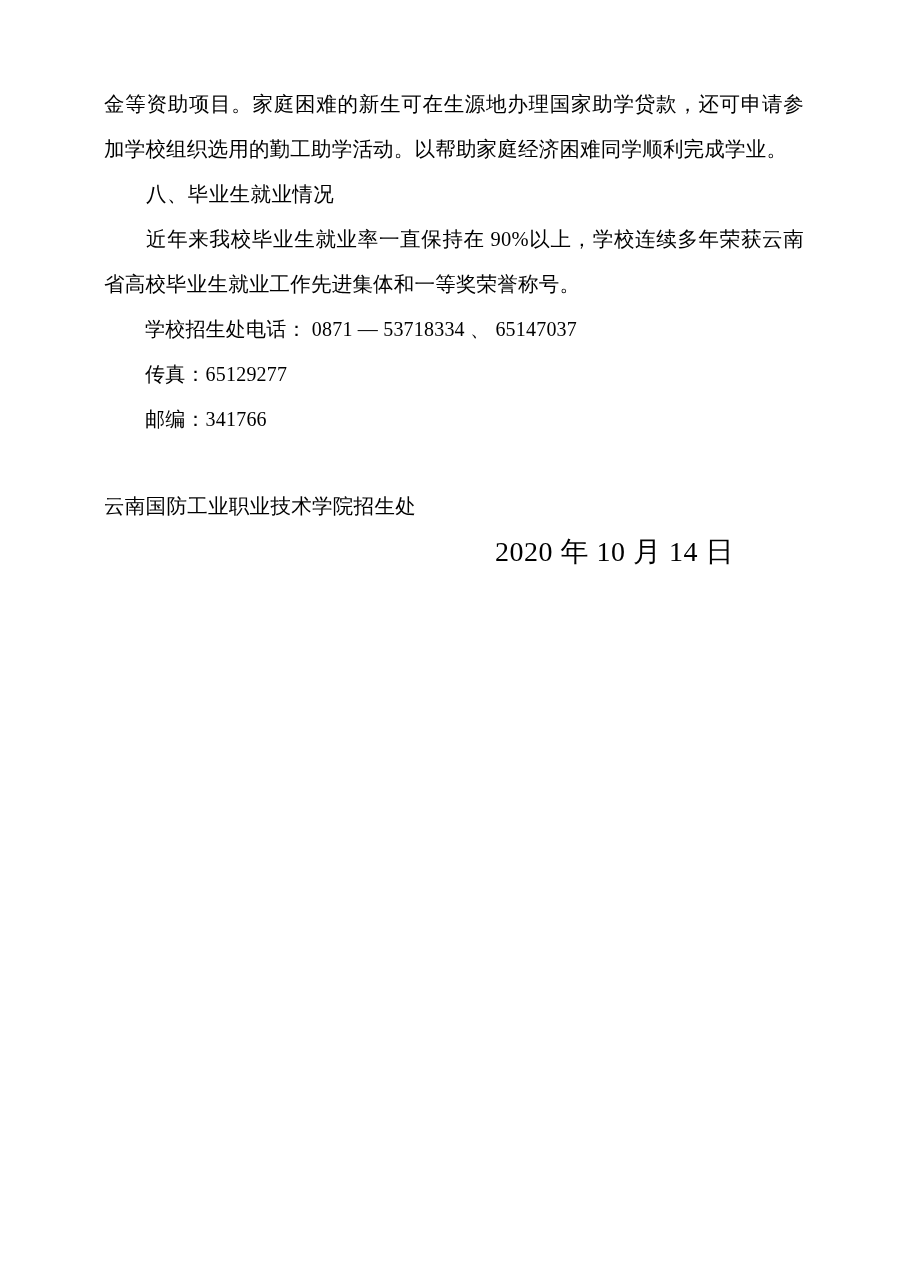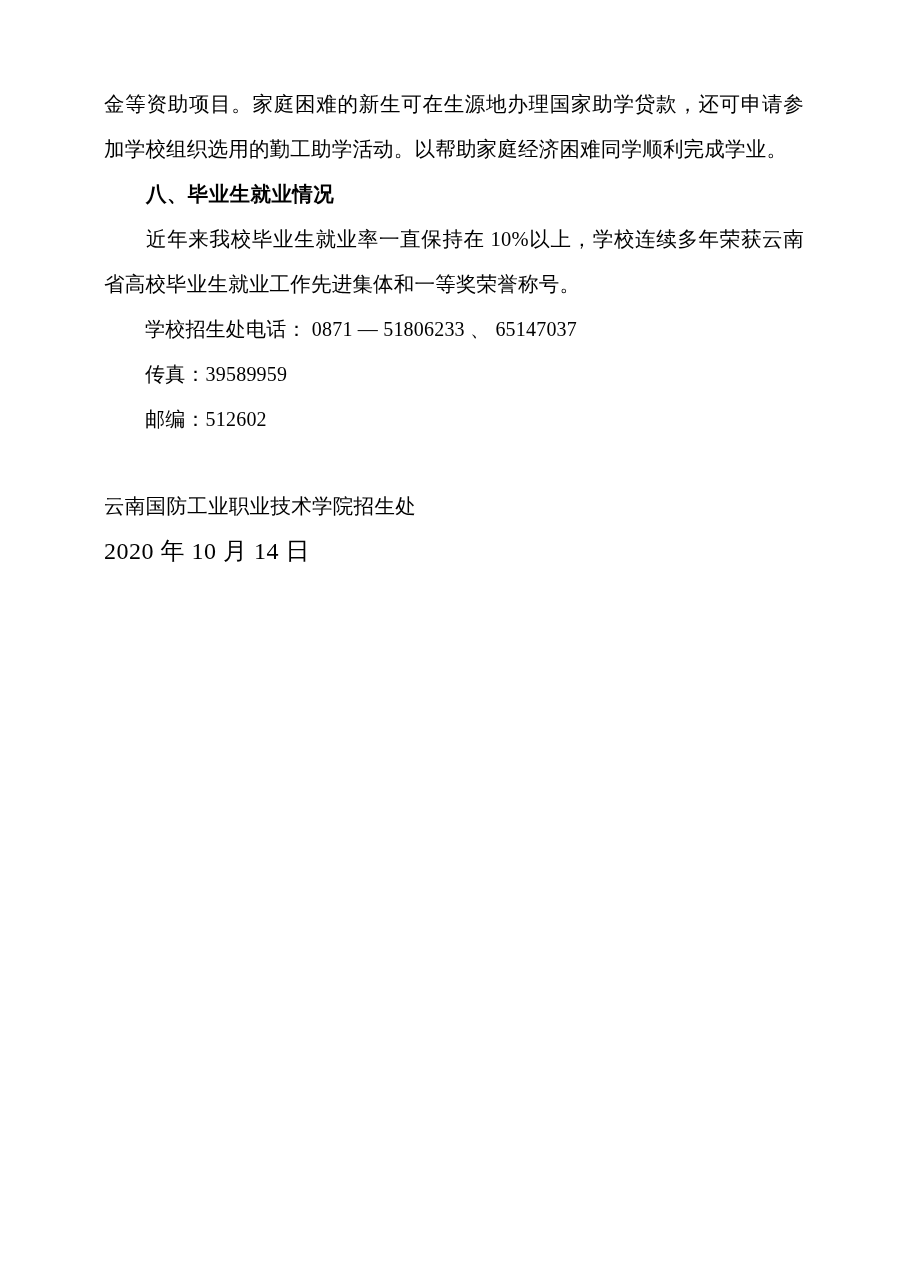--- a/index.html
+++ b/index.html
@@ -37,21 +37,21 @@
     text-justify: inter-ideograph;
     margin: 0;
     letter-spacing: 0.2px;
   }
   .para-indent {
     text-indent: 2.05em;
   }
   .heading {
     font-size: 20.5px;
     line-height: 45px;
-    font-weight: bold;
+    font-weight: normal;
     margin: 0;
     text-indent: 2.05em;
     letter-spacing: 0.4px;
   }
   .contact-line {
     font-size: 20px;
     line-height: 45px;
     margin: 0;
     text-indent: 2.05em;
     letter-spacing: 0.2px;
@@ -60,43 +60,44 @@
     margin-top: 42px;
   }
   .signature {
     font-size: 20.5px;
     line-height: 45px;
     margin: 0;
     padding-right: 50px;
     letter-spacing: 0.3px;
   }
   .date {
-    font-size: 24px;
+    font-size: 28px;
     line-height: 45px;
     margin: 0;
+    text-align: right;
     padding-right: 70px;
     letter-spacing: 0.5px;
   }
 </style>
 </head>
 <body>
 
 <div class="page">
   <div class="content">
 
     <p class="para">金等资助项目。家庭困难的新生可在生源地办理国家助学贷款，还可申请参加学校组织选用的勤工助学活动。以帮助家庭经济困难同学顺利完成学业。</p>
 
     <p class="heading">八、毕业生就业情况</p>
 
-    <p class="para para-indent">近年来我校毕业生就业率一直保持在 10%以上，学校连续多年荣获云南省高校毕业生就业工作先进集体和一等奖荣誉称号。</p>
+    <p class="para para-indent">近年来我校毕业生就业率一直保持在 90%以上，学校连续多年荣获云南省高校毕业生就业工作先进集体和一等奖荣誉称号。</p>
 
 
-    <p class="contact-line">学校招生处电话： 0871 — 51806233 、 65147037</p>
-    <p class="contact-line">传真：39589959</p>
-    <p class="contact-line">邮编：512602</p>
+    <p class="contact-line">学校招生处电话： 0871 — 53718334 、 65147037</p>
+    <p class="contact-line">传真：65129277</p>
+    <p class="contact-line">邮编：341766</p>
 
     <div class="sign-wrap">
       <p class="signature">云南国防工业职业技术学院招生处</p>
       <p class="date">2020 年 10 月 14 日</p>
     </div>
 
   </div>
 </div>
 
 </body></html>

